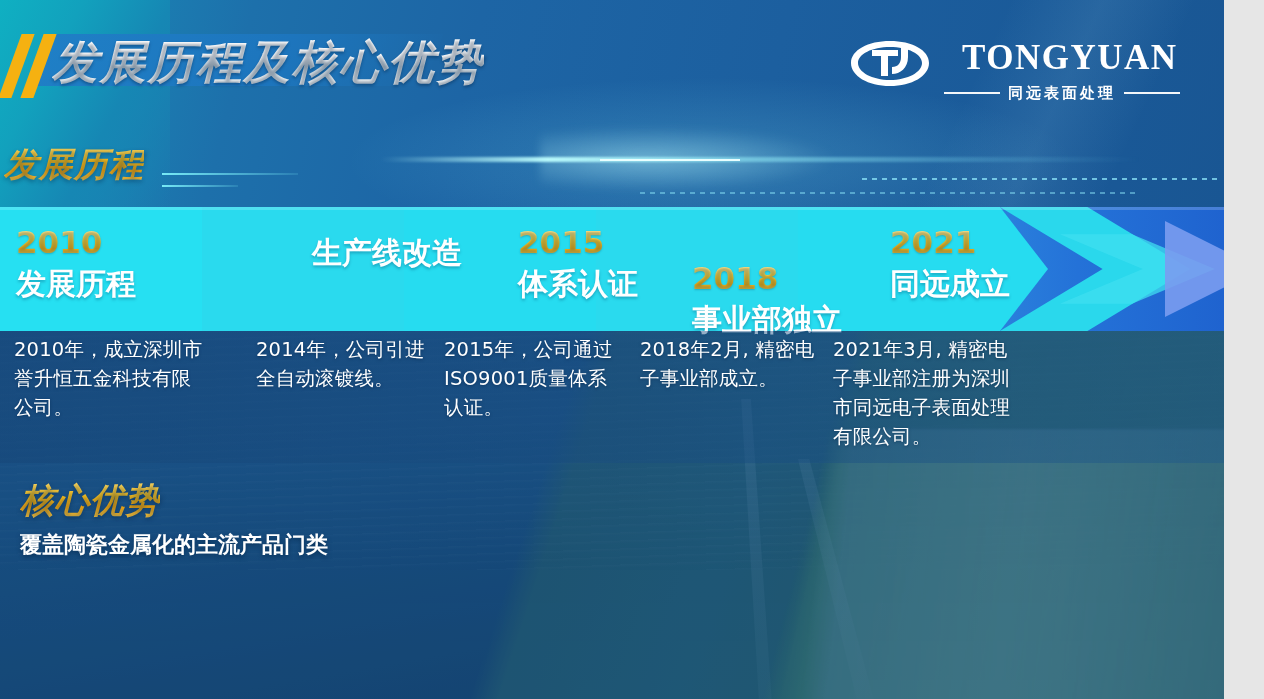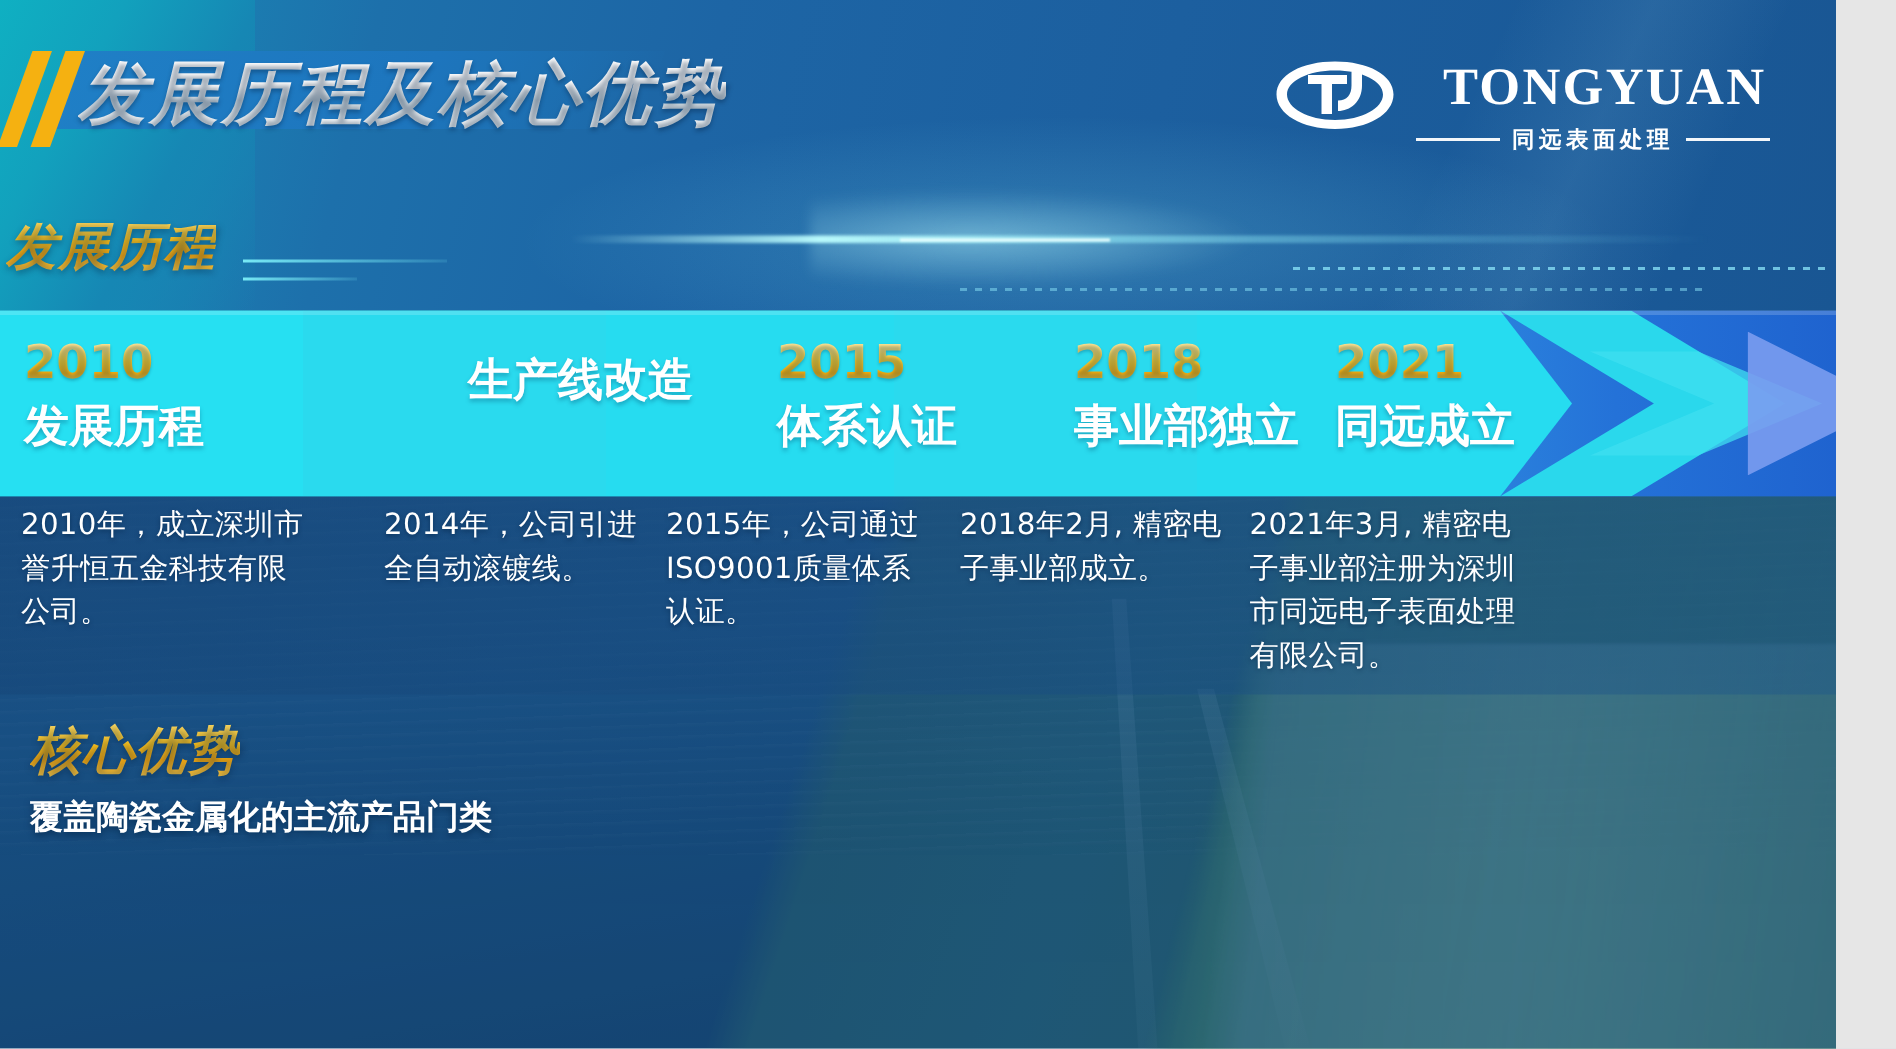--- a/index.html
+++ b/index.html
@@ -343,21 +343,21 @@
         <div class="tl-year">2010</div>
         <div class="tl-label">发展历程</div>
       </div>
       <div class="tl-item" style="left:312px;">
         <div class="tl-label">生产线改造</div>
       </div>
       <div class="tl-item" style="left:518px;">
         <div class="tl-year">2015</div>
         <div class="tl-label">体系认证</div>
       </div>
-      <div class="tl-item" style="left:716px;">
+      <div class="tl-item" style="left:692px;margin-top:36px;">
         <div class="tl-year">2018</div>
         <div class="tl-label">事业部独立</div>
       </div>
       <div class="tl-item" style="left:890px;">
         <div class="tl-year">2021</div>
         <div class="tl-label">同远成立</div>
       </div>
     </div>
 
     <div class="desc-band"></div>

